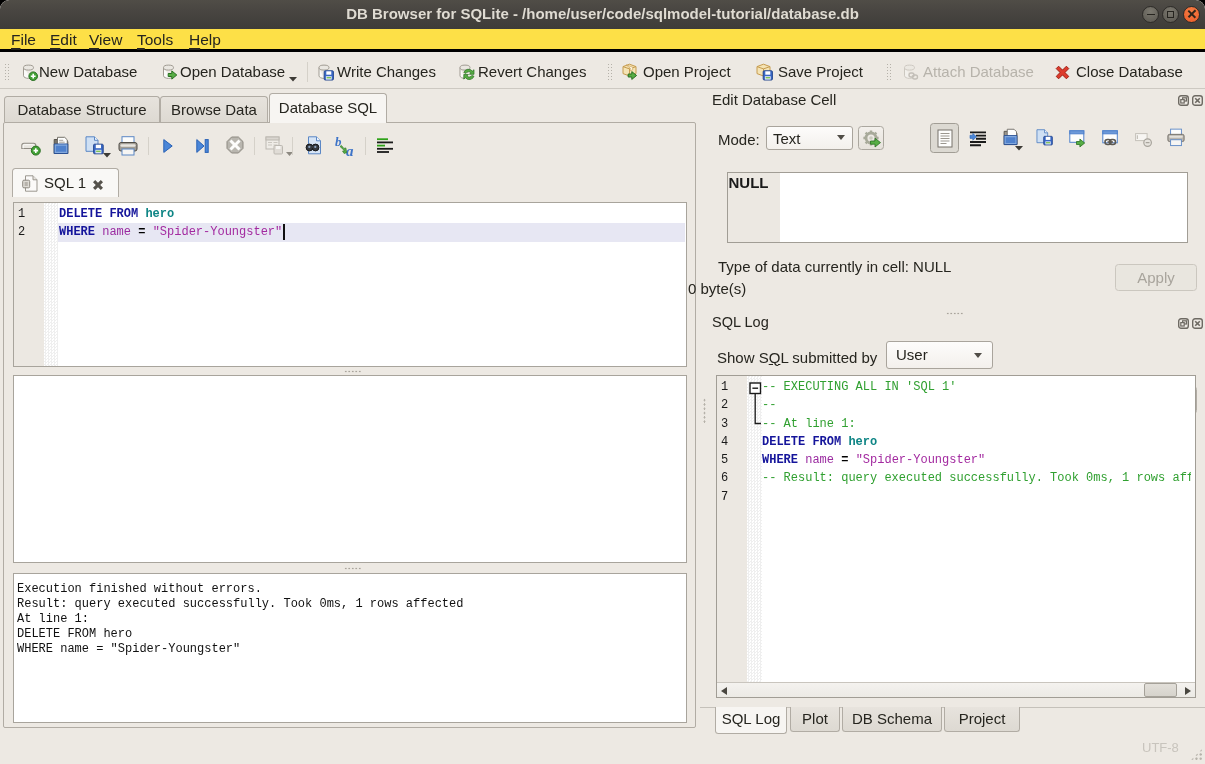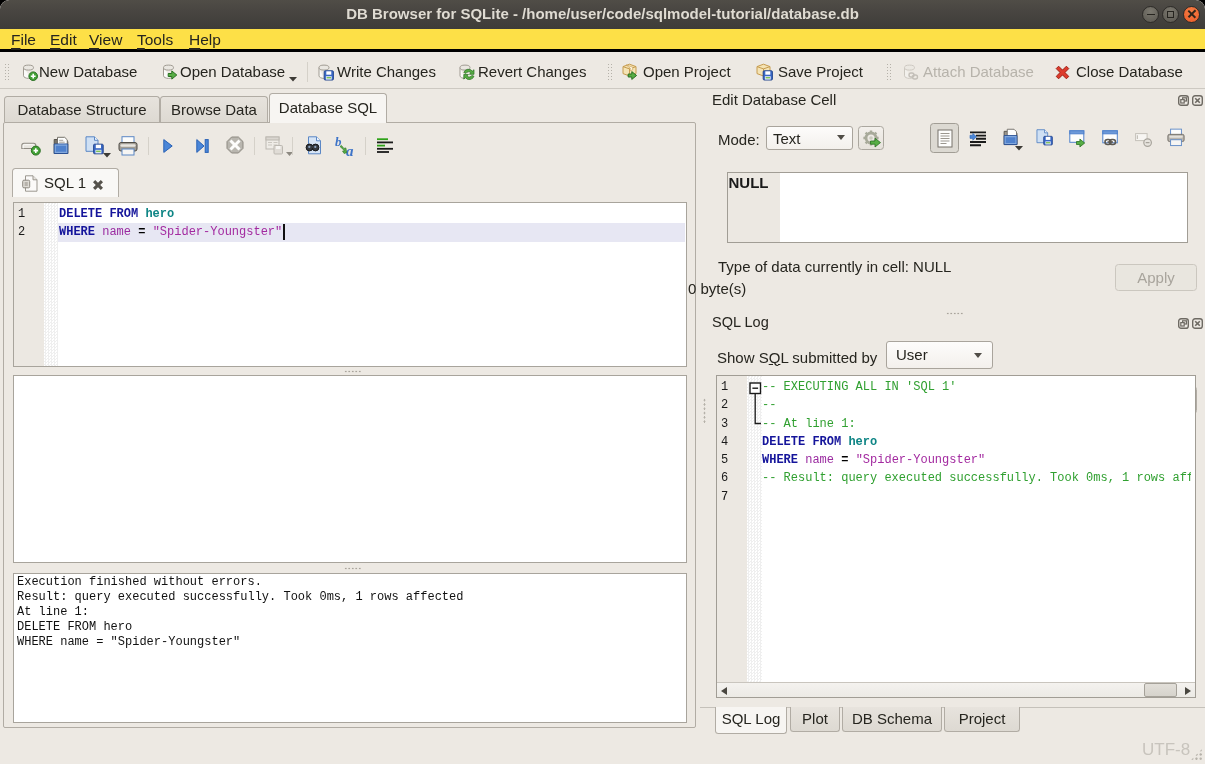--- a/index.html
+++ b/index.html
@@ -278,21 +278,21 @@
       <div class="abs" style="left:44px; top:20.4px; right:1px; height:18.4px; background:#e7e7f3;"></div>
       <div class="mono abs" style="left:45px; top:2px; line-height:18.4px; white-space:pre;"><span class="kw">DELETE FROM</span> <span class="tbl">hero</span><br><span class="kw">WHERE</span> <span class="idf">name</span> <b>=</b> <span class="str">"Spider-Youngster"</span></div>
       <div class="abs" style="left:269px; top:21.4px; width:1.5px; height:16px; background:#111;"></div>
     </div>
     <div class="dots5" style="left:340px; top:247px;"></div>
 
     <div class="box" style="left:9px; top:252px; width:674px; height:188px;"></div>
     <div class="dots5" style="left:340px; top:444px;"></div>
 
     <div class="box" style="left:9px; top:450px; width:674px; height:150px;">
-      <div class="mono abs" style="left:3px; top:1px; line-height:15.1px; color:#111; white-space:pre;">Execution finished without errors.
+      <div class="mono abs" style="left:3px; top:8px; line-height:15.1px; color:#111; white-space:pre;">Execution finished without errors.
 Result: query executed successfully. Took 0ms, 1 rows affected
 At line 1:
 DELETE FROM hero
 WHERE name = "Spider-Youngster"</div>
     </div>
   </div>
 
   <div class="dtitle" style="left:712px; top:90.5px;">Edit Database Cell</div>
   <svg class="abs" style="left:1178px;top:95px" width="11" height="11" viewBox="0 0 11 11">
     <rect x=".7" y=".7" width="9.6" height="9.6" rx="2.4" fill="none" stroke="#6e6a63" stroke-width="1.4"></rect>
@@ -424,17 +424,17 @@
 
   <div class="abs" style="left:700px; top:707px; width:505px; height:1px; background:#c5c1ba;"></div>
   <div class="tab south" style="top:707px; left:715px; width:72px; height:27px; line-height:24px; background:#f7f5f2;">SQL Log</div>
   <div class="tab south" style="top:707px; left:790px; width:50px; height:25px; line-height:23px;">Plot</div>
   <div class="tab south" style="top:707px; left:842px; width:100px; height:25px; line-height:23px;">DB Schema</div>
   <div class="tab south" style="top:707px; left:944px; width:76px; height:25px; line-height:23px;">Project</div>
 
   <div class="abs" style="left:703px; top:398px; width:3px; height:26px;
     background-image:radial-gradient(circle,#b5b1a9 35%,transparent 42%); background-size:3px 4.3px;"></div>
 
-  <div class="abs" style="left:1142px; top:740px; font-size:17px; color:#c8c4bd;">UTF-8</div>
+  <div class="abs" style="left:1142px; top:740px; font-size:13px; color:#c8c4bd;">UTF-8</div>
   <div class="abs" style="left:1190px; top:748px; width:13px; height:13px;
     background-image:radial-gradient(circle,#b5b1a9 35%,transparent 42%); background-size:4.3px 4.3px;
     clip-path:polygon(100% 0, 100% 100%, 0 100%);"></div>
 </div>
 
 </body></html>

